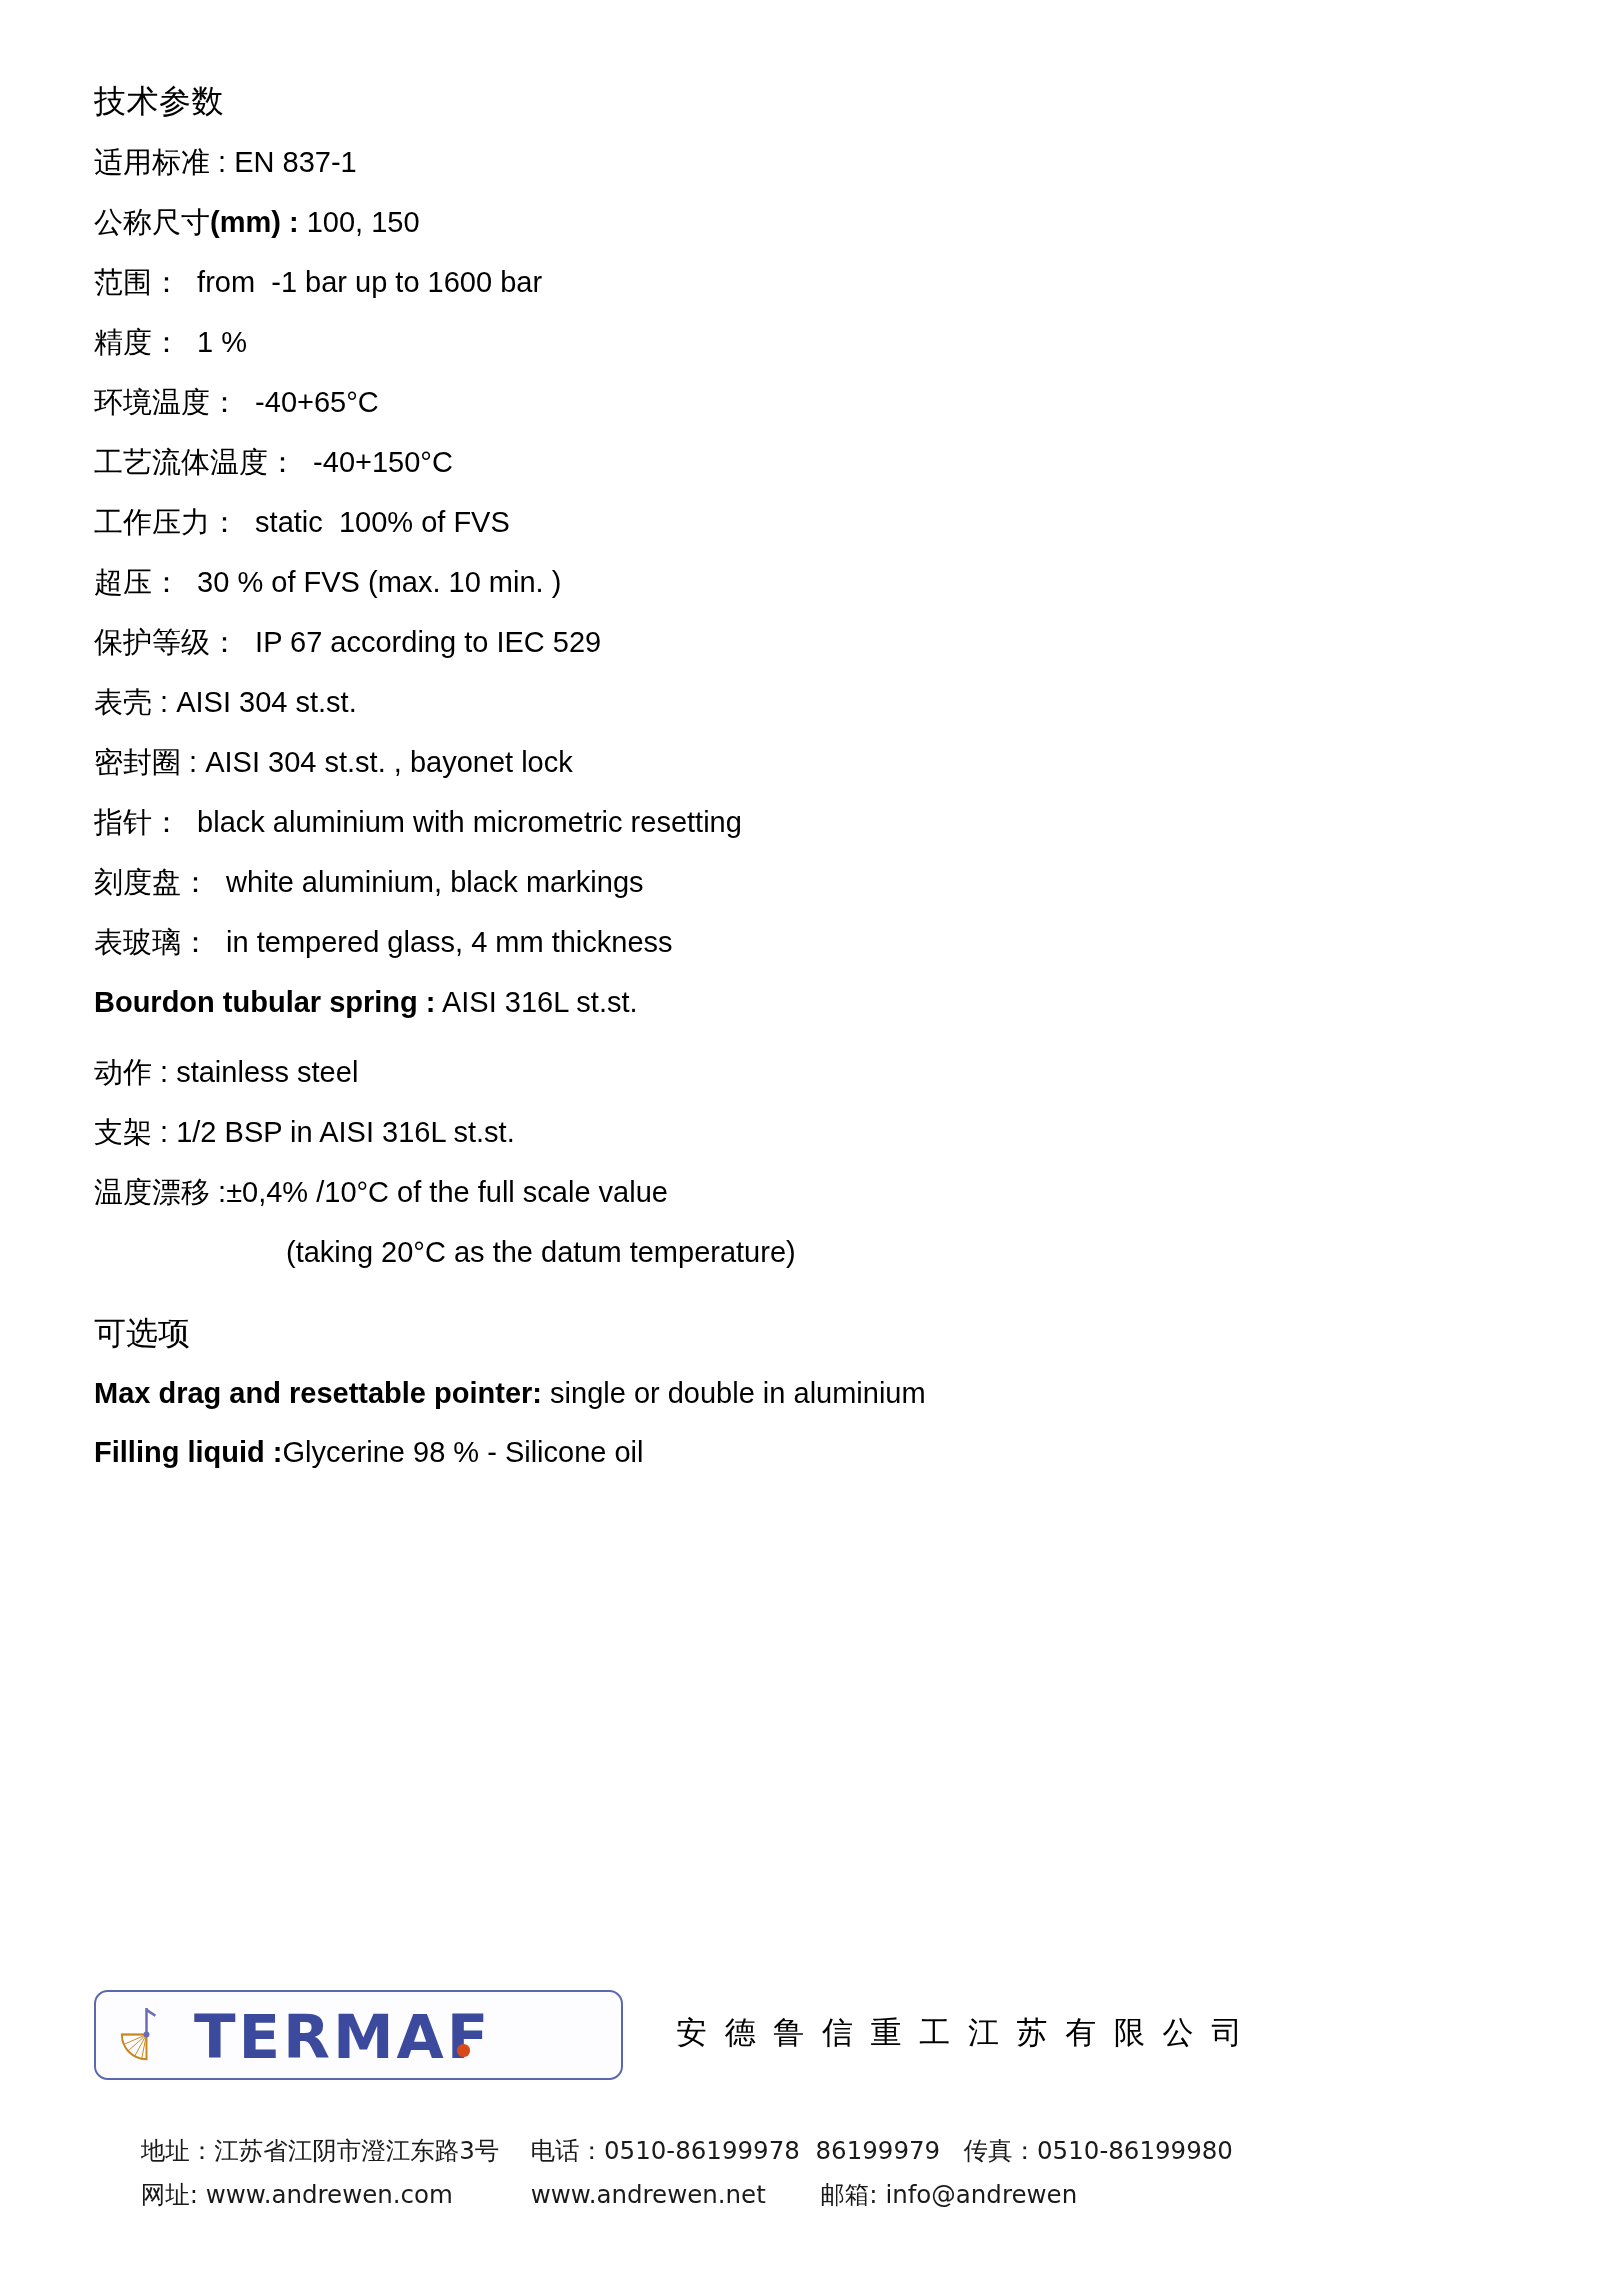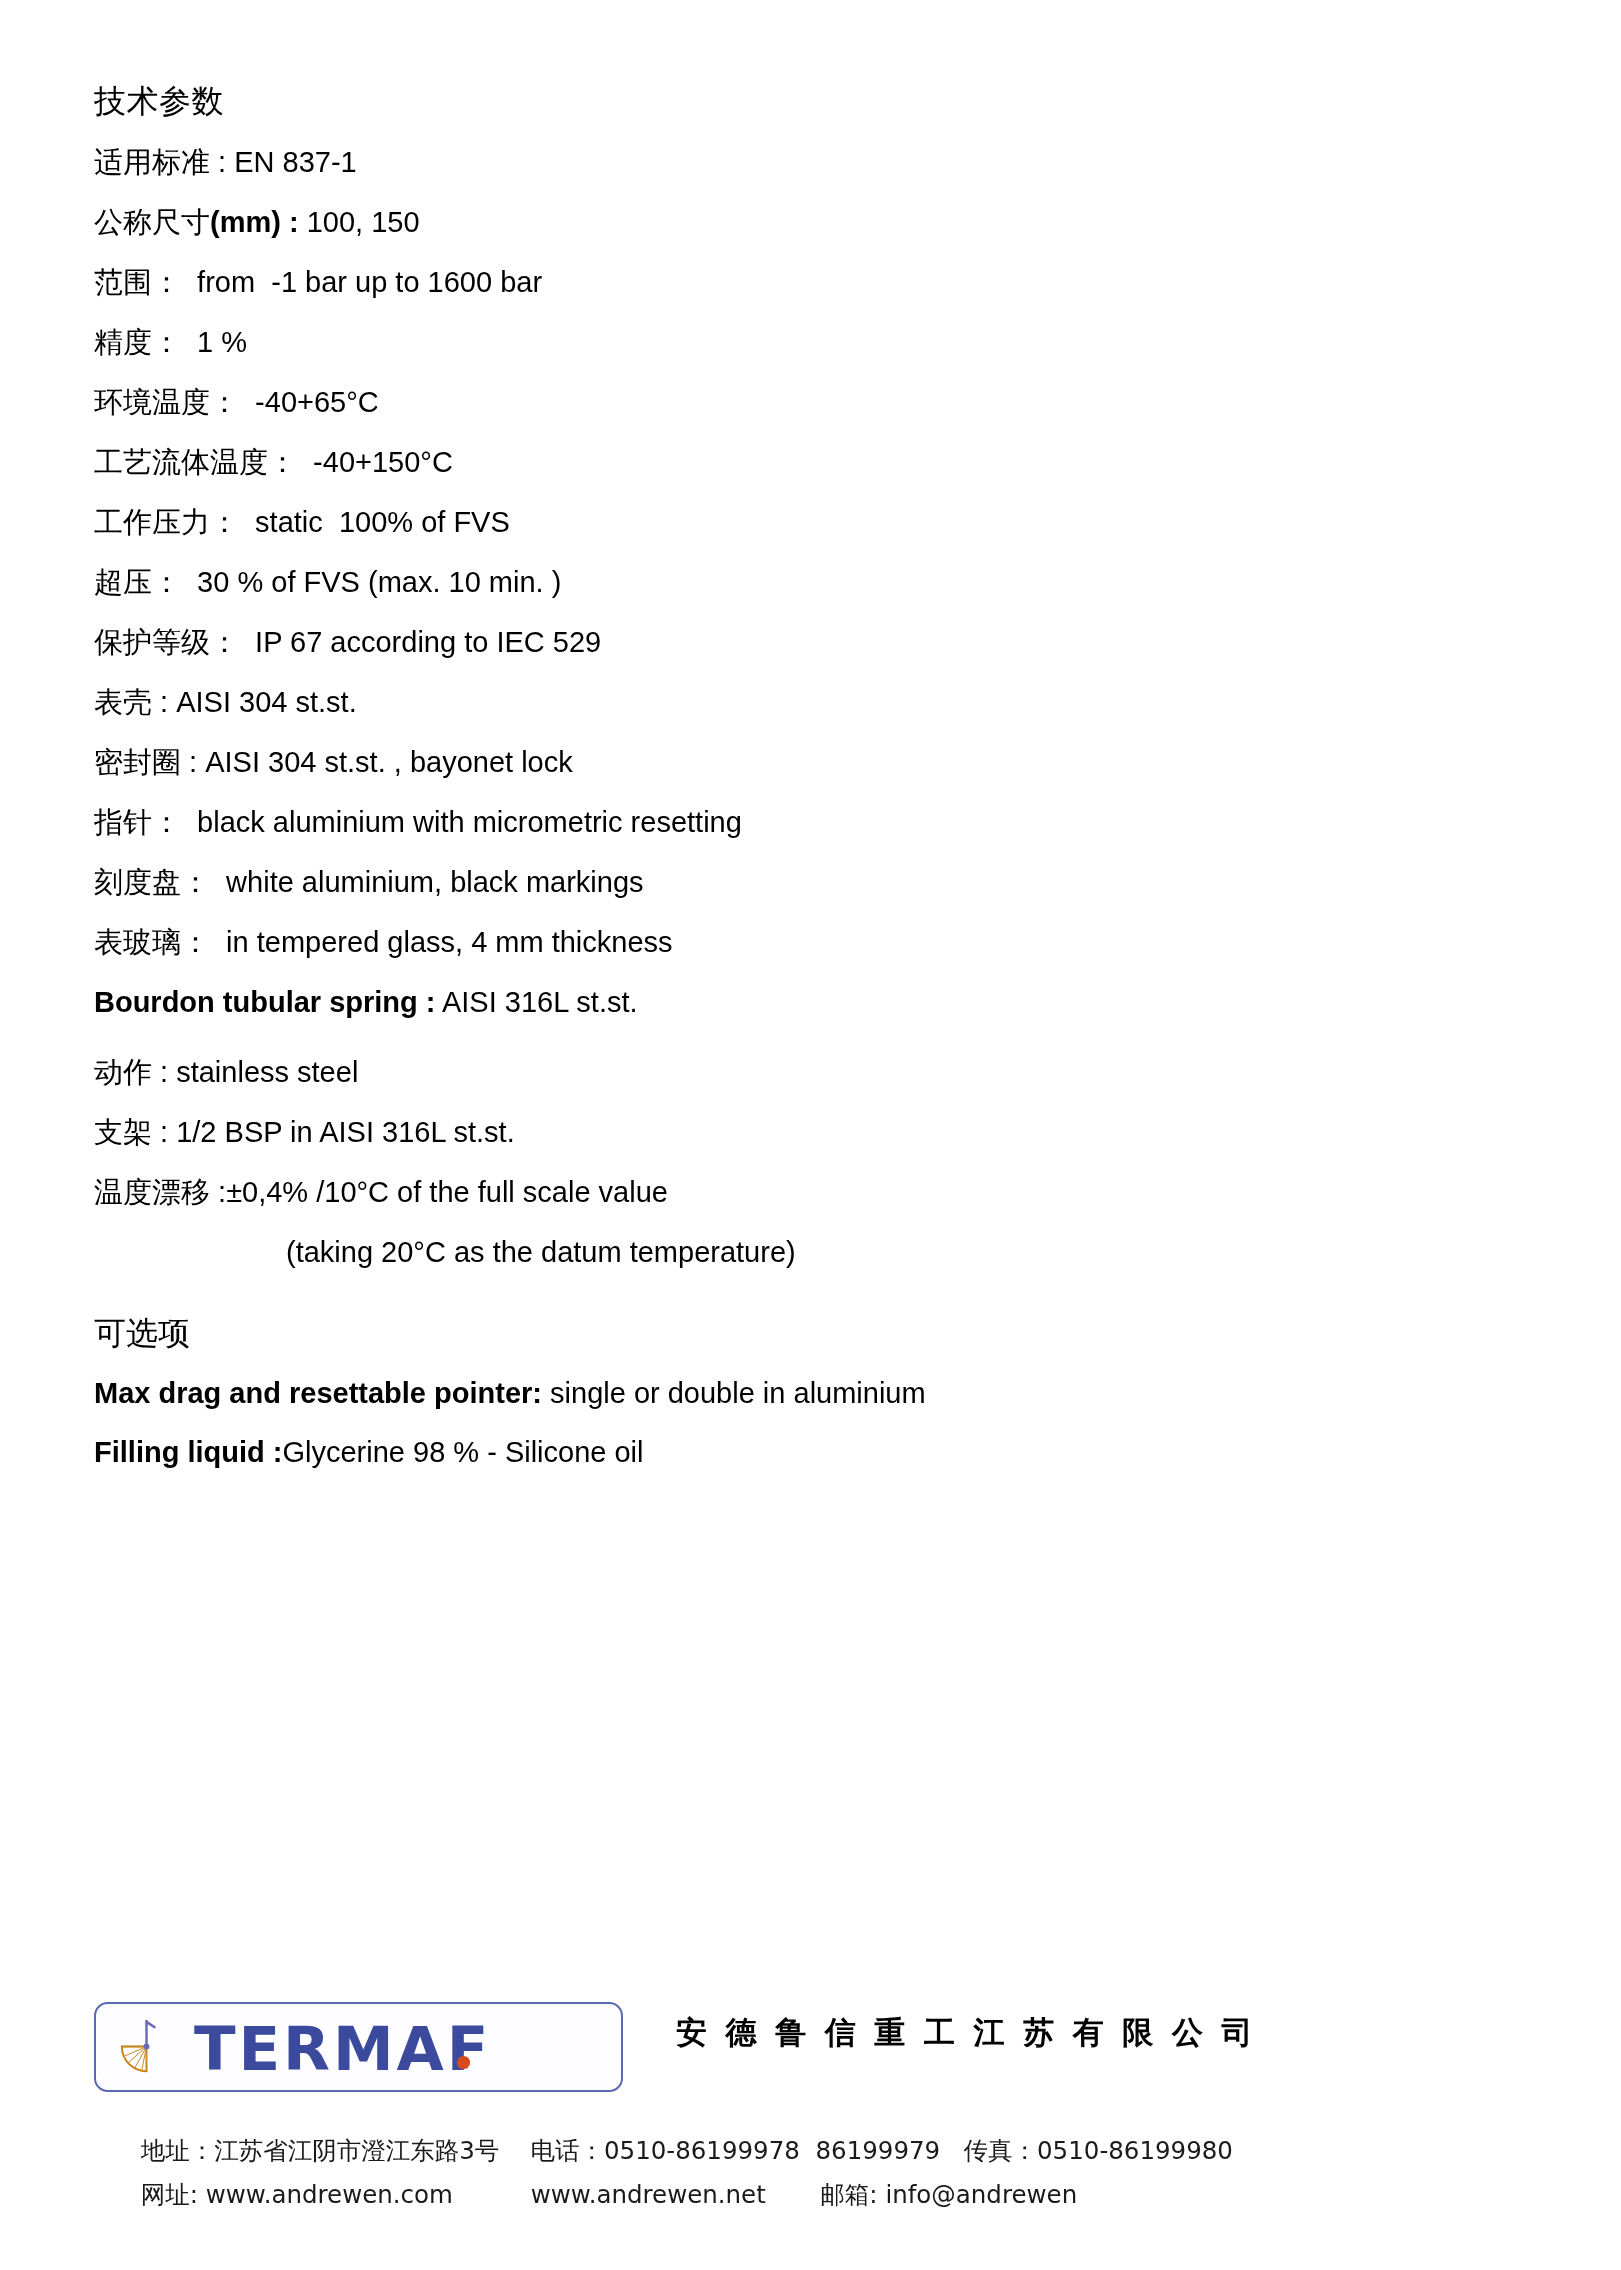--- a/index.html
+++ b/index.html
@@ -68,21 +68,21 @@
   
   .footer {
     position: absolute;
     left: 0;
     top: 1990px;
     width: 1621px;
   }
   .logo-box {
     position: absolute;
     left: 94px;
-    top: 12px;
+    top: 0;
     width: 529px;
     height: 90px;
     border: 2px solid #5a68b0;
     border-radius: 13.7px;
     background: #fdfdff;
     box-sizing: border-box;
     overflow: hidden;
   }
   .logo-mark {
     position: absolute;
@@ -111,21 +111,21 @@
     background: #d94a1a;
     border-radius: 50%;
   }
 
   .company-name {
     position: absolute;
     left: 676px;
     top: 21.6px;
     font-family: "DejaVu Sans", sans-serif;
     font-size: 31px;
-    font-weight: bold;
+    font-weight: normal;
     letter-spacing: 3.9px;
     color: #000;
   }
   .addr-row {
     position: absolute;
     left: 94px;
     width: 1441px;
     font-family: "DejaVu Sans", sans-serif;
     font-size: 24.5px;
     color: #1a1a1a;

